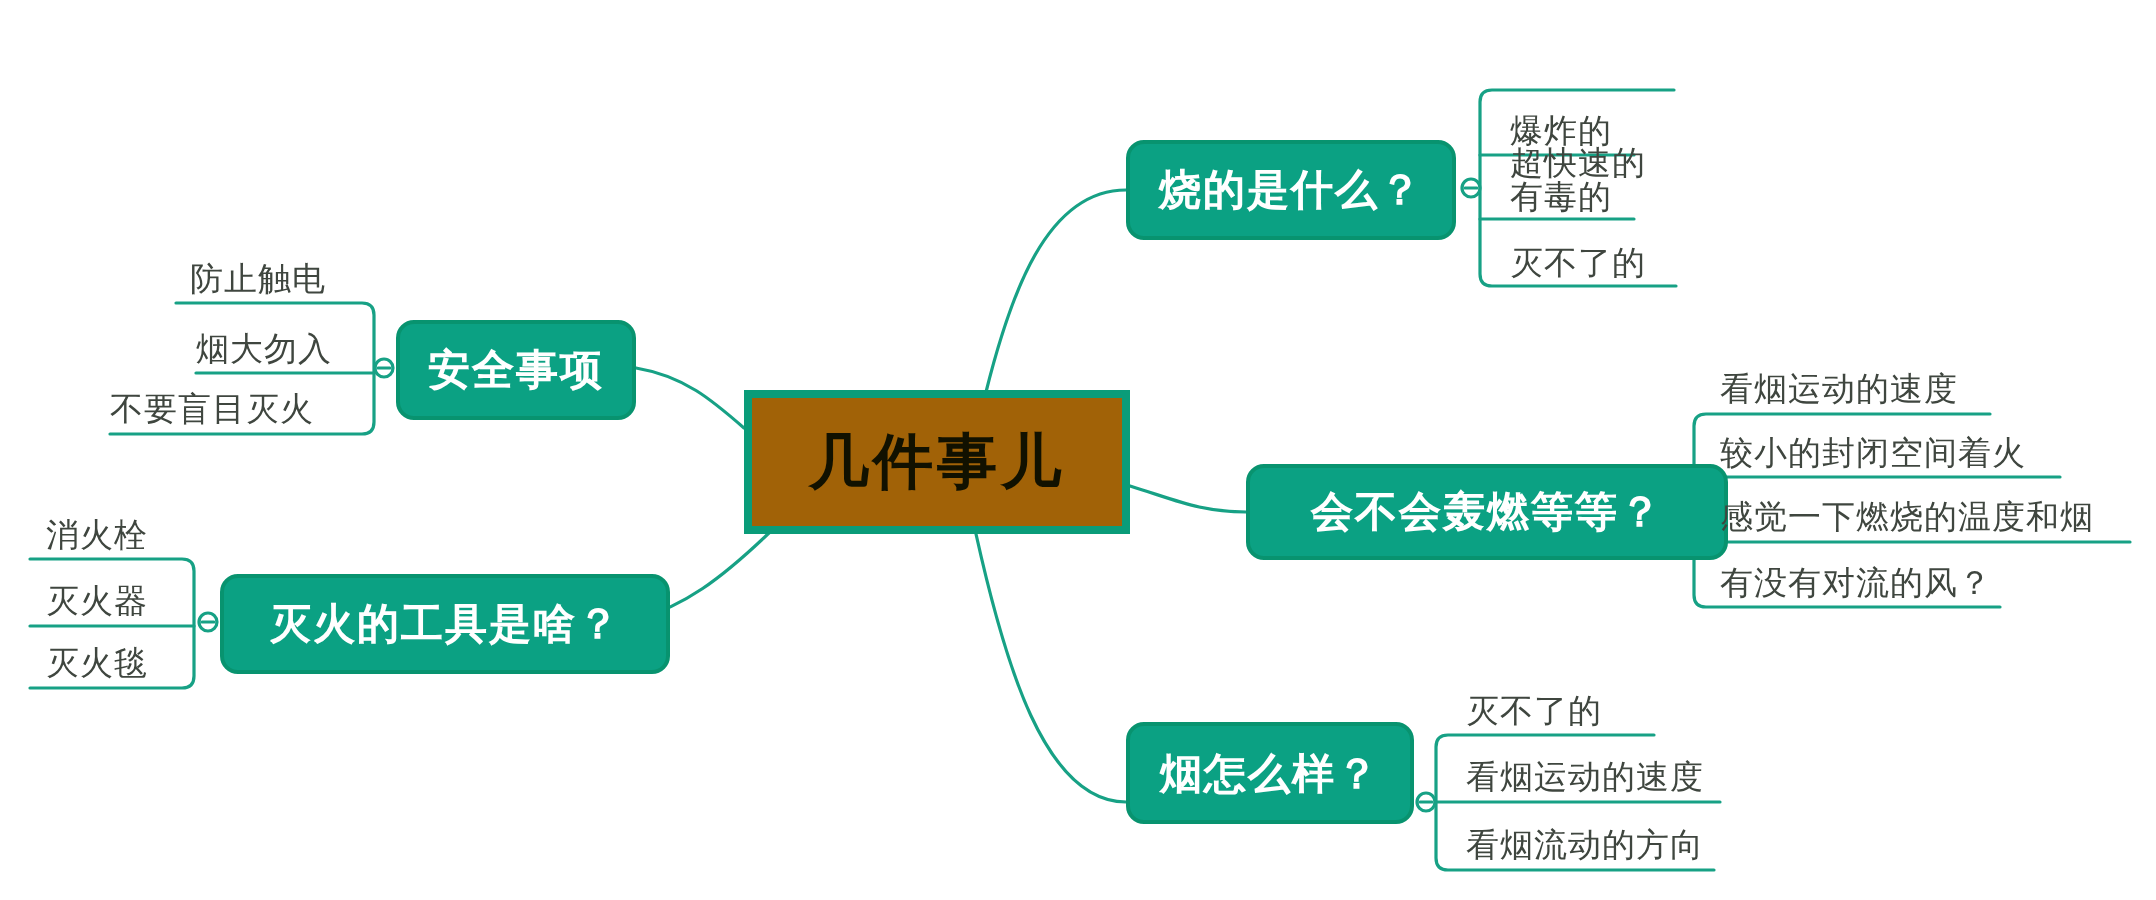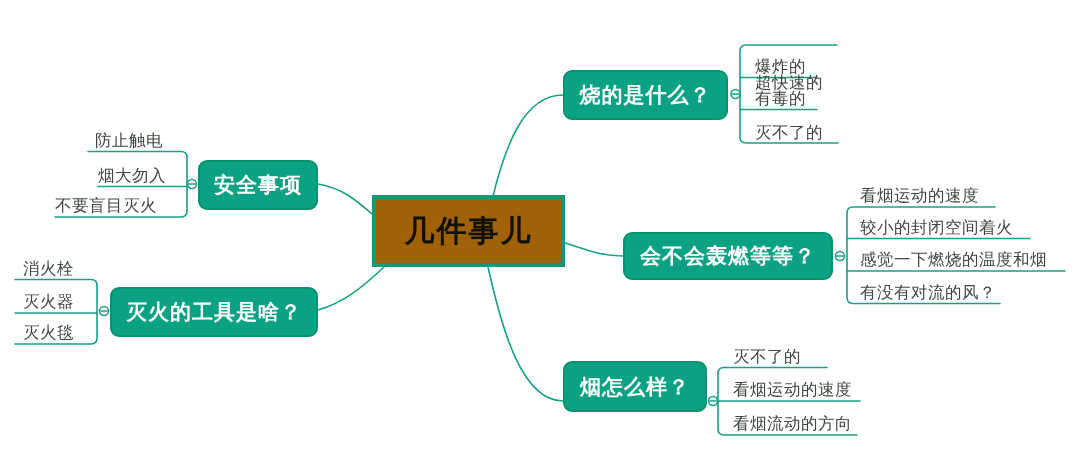--- a/index.html
+++ b/index.html
@@ -85,27 +85,27 @@
     <g>
       <circle cx="104" cy="311" r="4.5" fill="#ffffff"></circle>
         <path d="M101,311 H107"></path>
     </g>
   </svg>
 
   <div class="root" style="left:372px;top:195px;width:193px;height:72px;">几件事儿</div>
 
   <div class="node" style="left:563px;top:70px;width:165px;height:50px;">烧的是什么？</div>
 
-  <div class="node" style="left:623px;top:232px;width:210px;height:48px;font-family:Liberation Serif, serif;">会不会轰燃等等？</div>
+  <div class="node" style="left:623px;top:232px;width:241px;height:48px;font-family:Liberation Serif, serif;">会不会轰燃等等？</div>
 
   <div class="node" style="left:563px;top:361px;width:144px;height:51px;">烟怎么样？</div>
 
   <div class="node" style="left:198px;top:160px;width:120px;height:50px;">安全事项</div>
 
-  <div class="node" style="left:110px;top:287px;width:208px;height:50px;text-align:right;">灭火的工具是啥？</div>
+  <div class="node" style="left:110px;top:287px;width:225px;height:50px;text-align:right;">灭火的工具是啥？</div>
 
   <div class="leaf" style="left:755px;top:25px;margin-top:48px;">超快速的</div>
   <div class="leaf" style="left:755px;top:57px;">爆炸的</div>
   <div class="leaf" style="left:755px;top:89px;font-family:Liberation Serif, serif;">有毒的</div>
   <div class="leaf" style="left:755px;top:123px;">灭不了的</div>
 
   <div class="leaf" style="left:860px;top:186px;">看烟运动的速度</div>
   <div class="leaf" style="left:860px;top:250px;">感觉一下燃烧的温度和烟</div>
   <div class="leaf" style="left:860px;top:218px;">较小的封闭空间着火</div>
   <div class="leaf" style="left:860px;top:283px;">有没有对流的风？</div>

